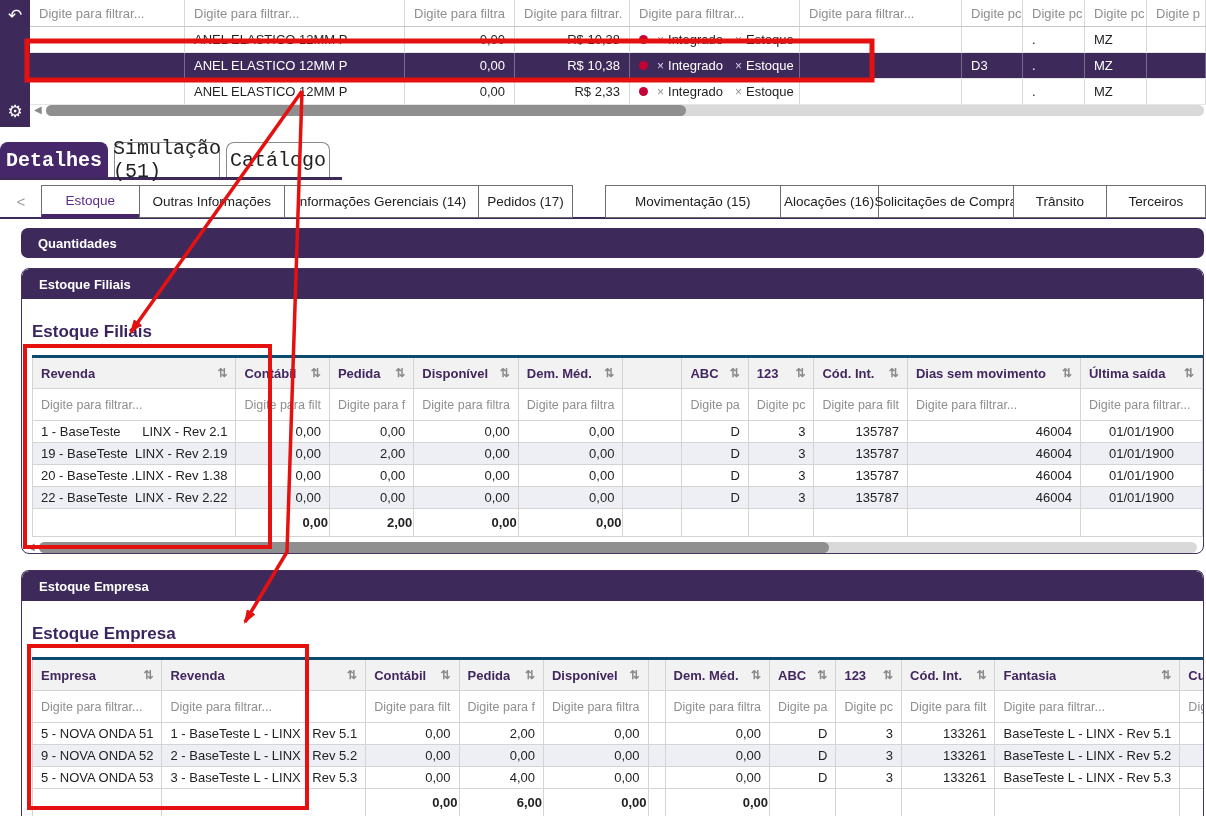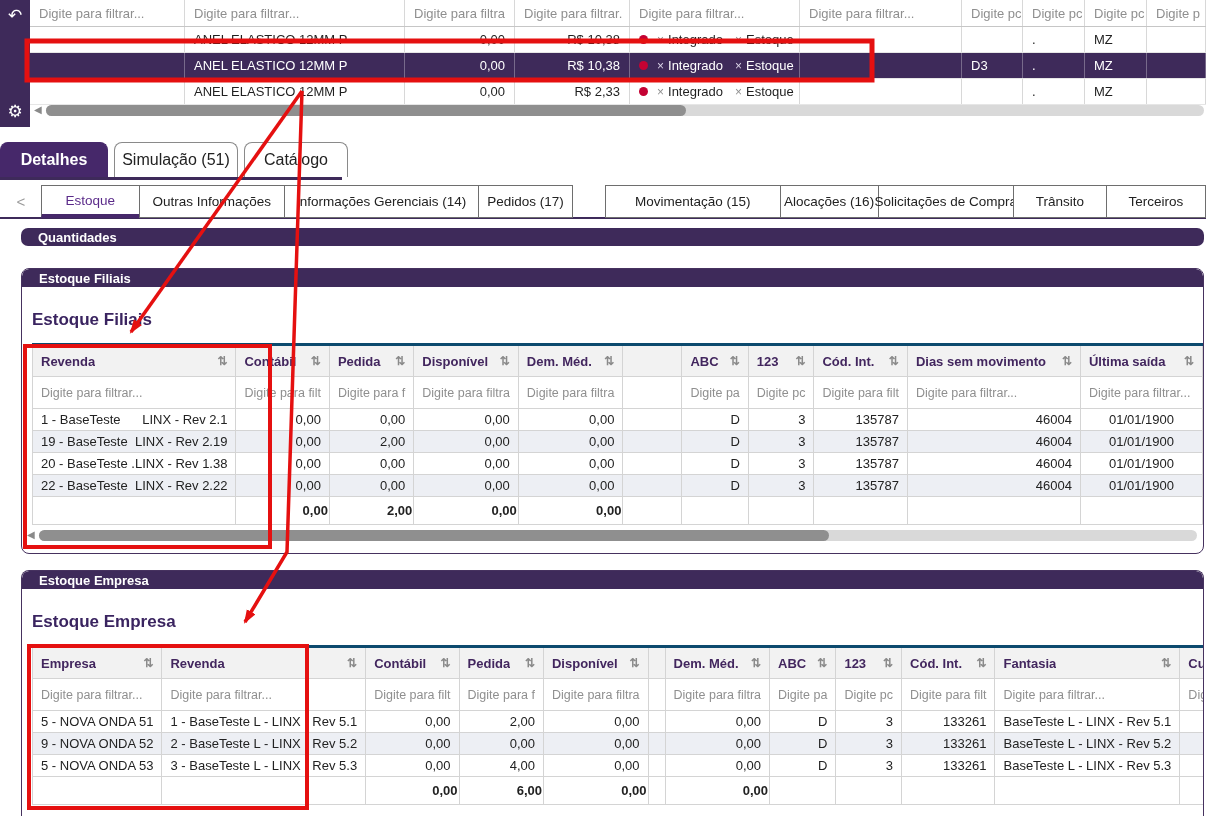--- a/index.html
+++ b/index.html
@@ -31,34 +31,34 @@
   
   .hscroll{display:flex;align-items:center;height:14px;}
   .hscroll.top{position:absolute;left:4px;right:2px;top:103px;}
   .hs-arrow{color:#8a8a8a;font-size:10px;margin-right:4px;line-height:1;cursor:pointer;}
   .hs-track{flex:1;height:11px;background:#d9d9d9;border-radius:6px;position:relative;}
   .hs-thumb{position:absolute;left:0;top:0;height:11px;background:#8f8f8f;border-radius:6px;cursor:pointer;}
 
   
   .tabs1{position:absolute;left:0;top:142px;height:35px;display:flex;align-items:flex-end;gap:6px;z-index:1;}
   .tab1{height:35px;box-sizing:border-box;border:1px solid #8a8a8a;border-bottom:none;border-radius:8px 8px 0 0;
-    background:#fff;display:flex;align-items:center;justify-content:center;font-size:16px;color:#222;cursor:pointer;}
+    background:#fff;display:flex;align-items:center;justify-content:center;font-size:20px;color:#222;cursor:pointer;font-family:Liberation Mono, monospace;}
   .tab1.active{background:#46286A;color:#fff;font-weight:bold;border-color:#46286A;}
   .tabs1-underline{position:absolute;left:0;top:177px;width:342px;height:3px;background:#3E2A5A;}
 
   
   .tabs2{position:absolute;left:0;top:185px;width:1206px;height:33px;display:flex;z-index:1;}
   .tabs2-underline{position:absolute;left:0;top:217px;width:1206px;height:2px;background:#3E2A5A;}
   .t2-chevron{width:42px;display:flex;align-items:center;justify-content:center;color:#9a9a9a;font-size:15px;cursor:pointer;}
   .tab2{height:33px;box-sizing:border-box;border:1px solid #6e6e6e;margin-left:-1px;background:#fff;
     display:flex;align-items:center;justify-content:center;font-size:13.5px;color:#222;white-space:nowrap;cursor:pointer;}
   .tab2.active{color:#5B2B8A;border-bottom:4px solid #46286A;}
 
   
-  .bar{height:18px;background:#3E2A5A;border-radius:7px;color:#fff;font-weight:bold;font-size:13px;
+  .bar{height:30px;background:#3E2A5A;border-radius:7px;color:#fff;font-weight:bold;font-size:13px;
     display:flex;align-items:center;padding:0 17px;box-sizing:border-box;cursor:pointer;}
   .bar-quantidades{position:absolute;left:21px;top:228px;width:1183px;}
   .section{position:absolute;left:21px;width:1183px;box-sizing:border-box;border:1px solid #46325F;
     border-radius:8px;background:#fff;overflow:hidden;}
   .section .bar{border-radius:7px 7px 0 0;}
   .section-filiais{top:268px;height:286px;}
   .section-empresa{top:570px;height:246px;border-bottom:none;border-radius:8px 8px 0 0;}
   .section h2{margin:23px 0 13px 10px;font-size:17px;color:#3A2460;font-weight:bold;}
 
   
@@ -176,21 +176,21 @@
 
   <div class="hscroll top" style="left:34px;">
     <span class="hs-arrow">◀</span>
     <div class="hs-track">
       <div class="hs-thumb" style="width:640px;"></div>
     </div>
   </div>
 
   <div class="tabs1">
     <div class="tab1 active" style="width:108px;">Detalhes</div>
-    <div class="tab1" style="width:124px;">Simulação (51)</div>
+    <div class="tab1" style="width:106px;">Simulação (51)</div>
     <div class="tab1" style="width:104px;">Catálogo</div>
   </div>
   <div class="tabs1-underline"></div>
 
   <div class="tabs2">
     <div class="t2-chevron">&lt;</div>
     <div class="tab2 active" style="width:100px;">Estoque</div>
     <div class="tab2" style="width:147px;">Outras Informações</div>
     <div class="tab2" style="width:197px;">Informações Gerenciais (14)</div>
     <div class="tab2" style="width:96px;">Pedidos (17)</div>

